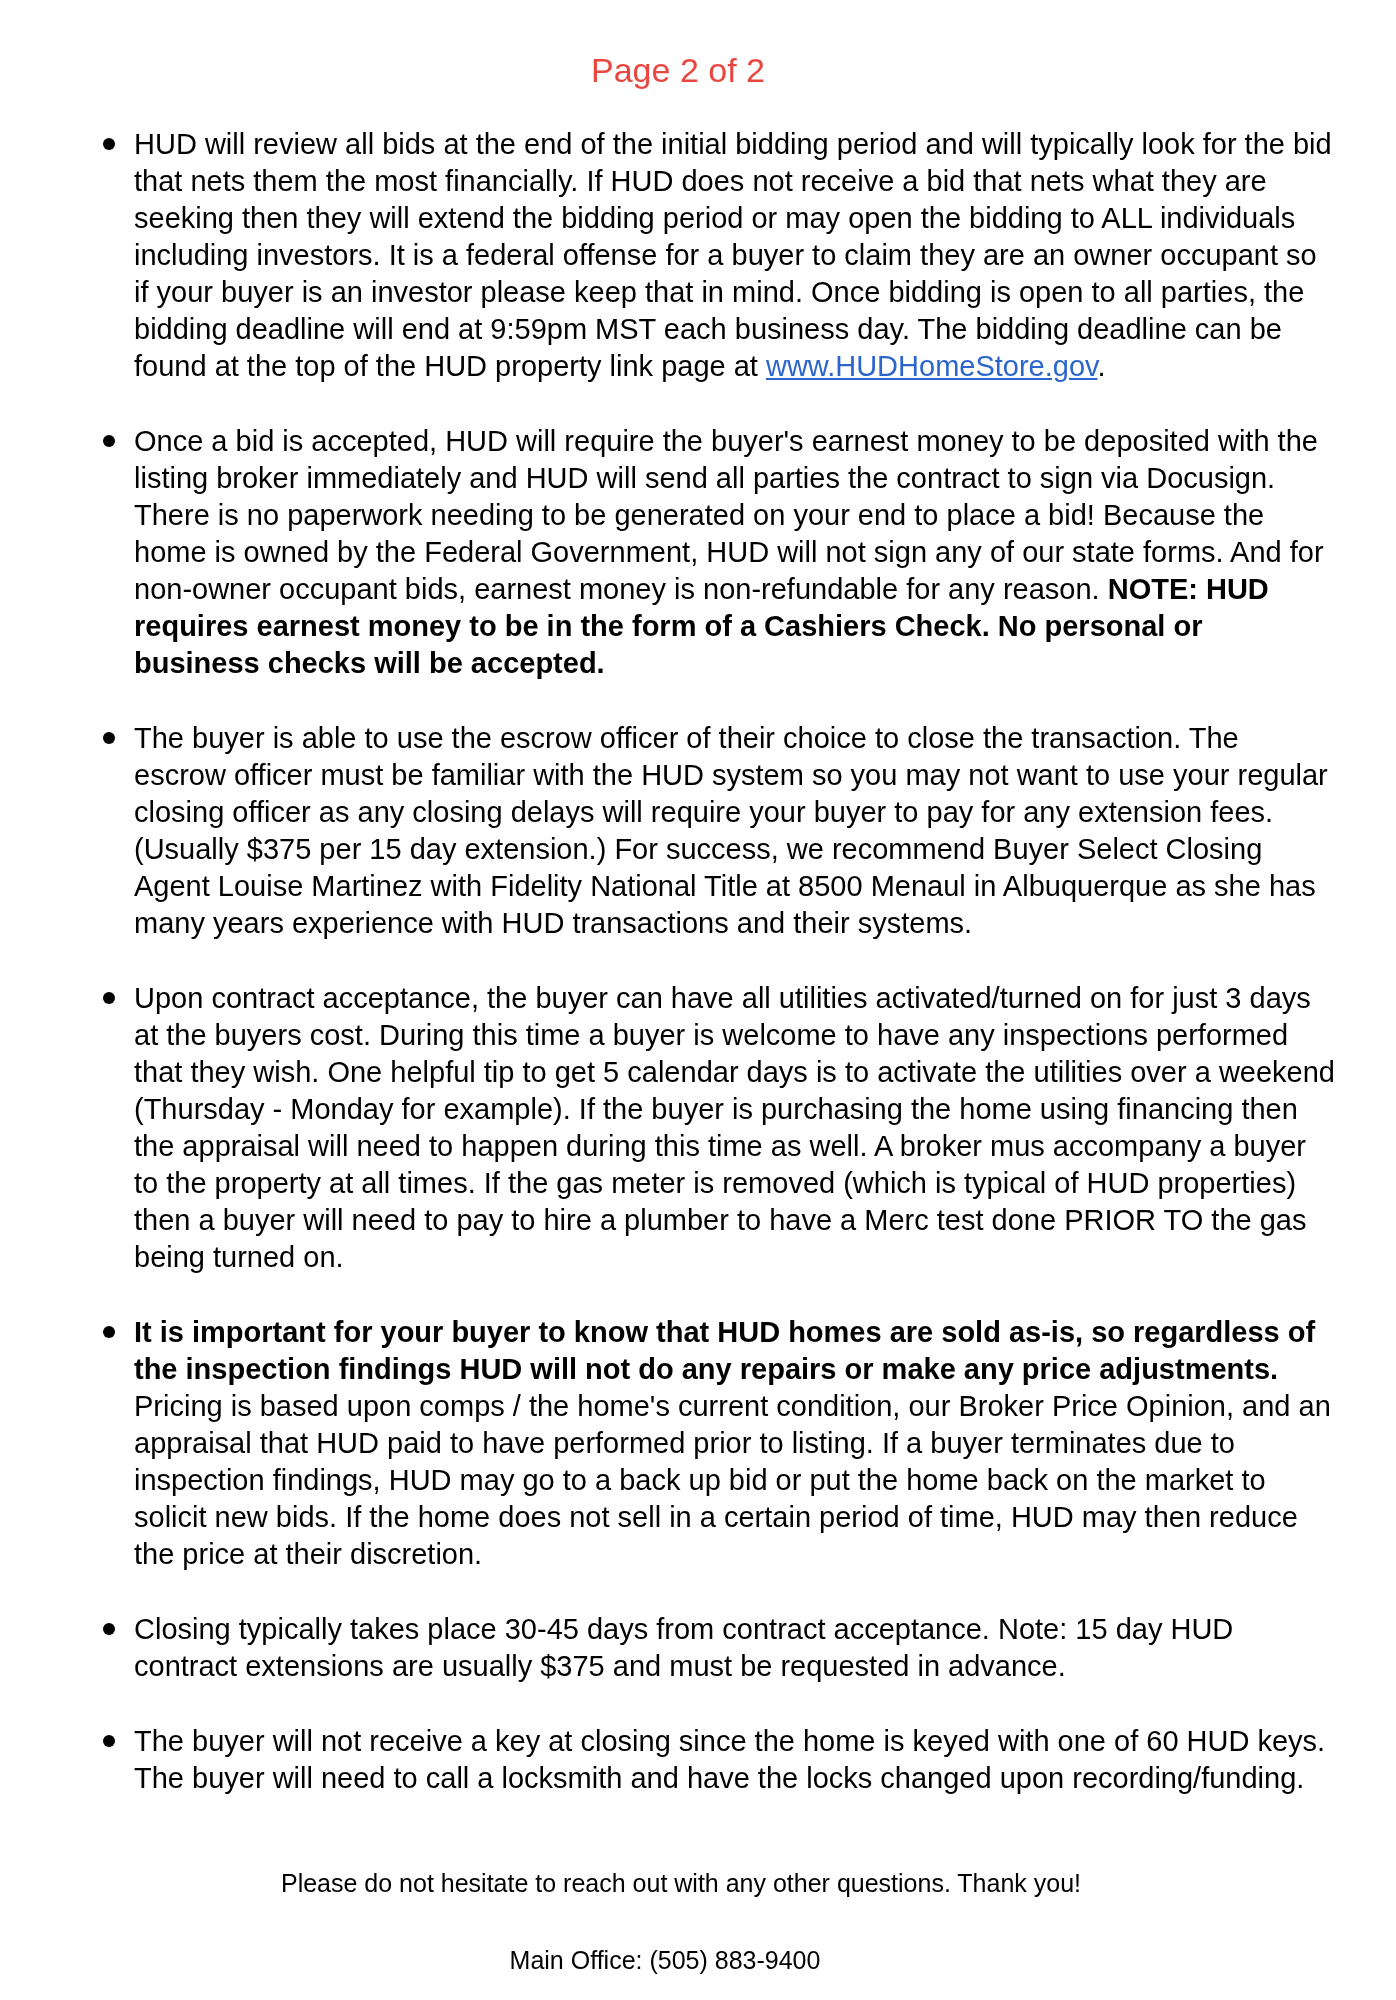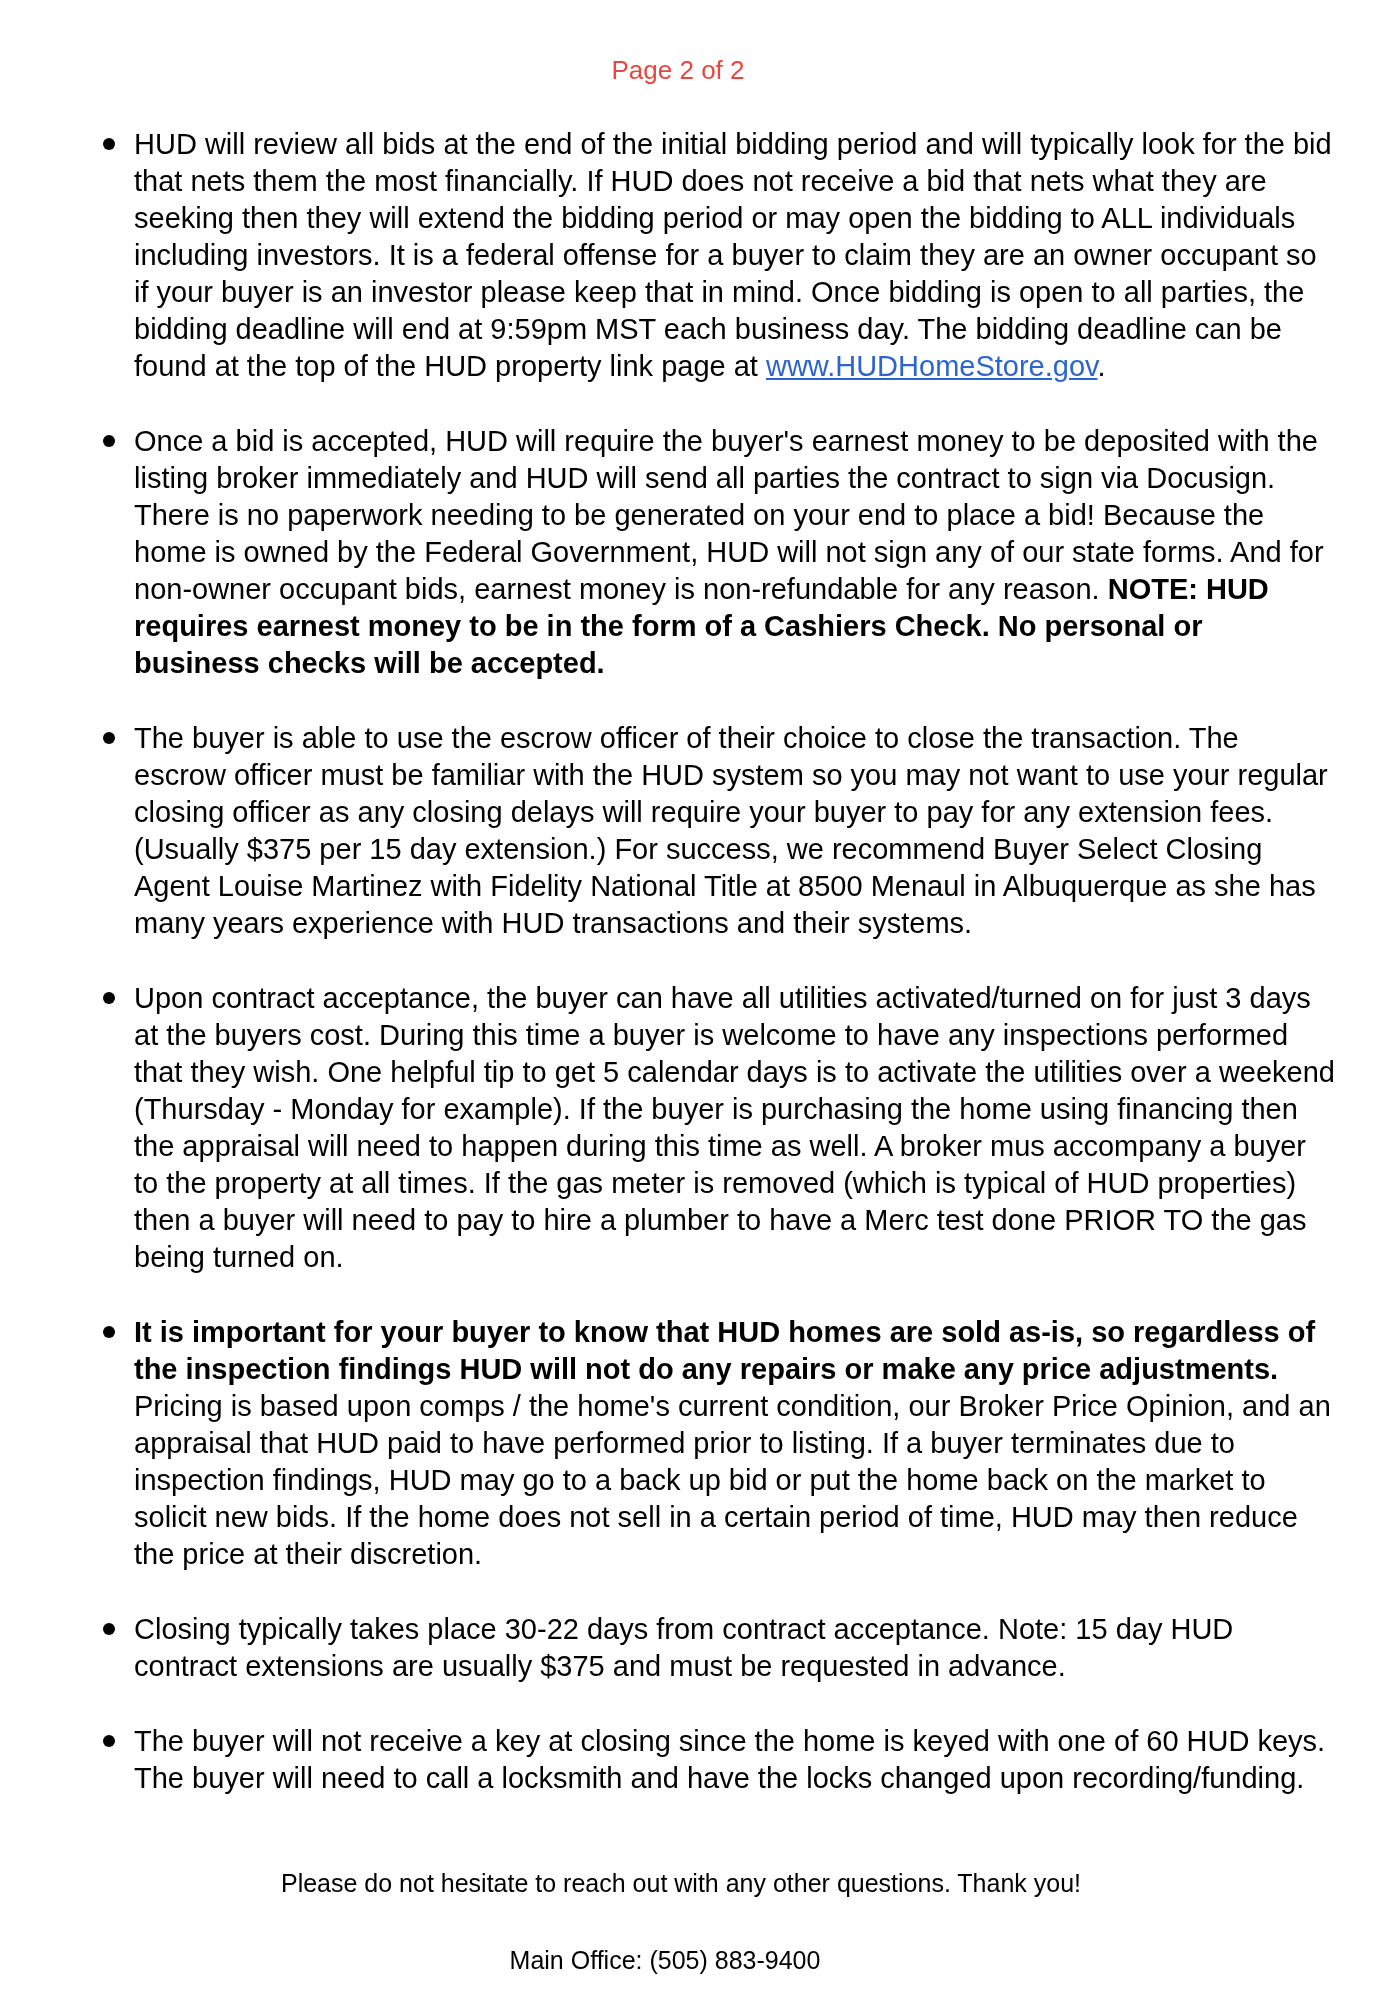--- a/index.html
+++ b/index.html
@@ -10,21 +10,21 @@
   body {
     width: 1396px;
     height: 2000px;
     font-family: "Liberation Sans", sans-serif;
     color: #000000;
     overflow: hidden;
   }
   .doc-title {
     margin: 52px 40px 0 0;
     text-align: center;
-    font-size: 26px;
+    font-size: 34px;
     line-height: 37px;
     color: #e8473f;
   }
   ul.bullets {
     list-style: none;
     margin: 37px 0 0 103px;
     padding: 0;
     width: 1232px;
     font-size: 29px;
     line-height: 37px;
@@ -66,21 +66,21 @@
 <div class="doc">
 
   <div class="doc-title">Page 2 of 2</div>
 
   <ul class="bullets">
     <li><span>HUD will review all bids at the end of the initial bidding period and will typically look for the bid that nets them the most financially. If HUD does not receive a bid that nets what they are seeking then they will extend the bidding period or may open the bidding to ALL individuals including investors. It is a federal offense for a buyer to claim they are an owner occupant so if your buyer is an investor please keep that in mind. Once bidding is open to all parties, the bidding deadline will end at 9:59pm MST each business day. The bidding deadline can be found at the top of the HUD property link page at </span><a class="doclink" href="#">www.HUDHomeStore.gov</a><span>.</span></li>
     <li><span>Once a bid is accepted, HUD will require the buyer's earnest money to be deposited with the listing broker immediately and HUD will send all parties the contract to sign via Docusign. There is no paperwork needing to be generated on your end to place a bid! Because the home is owned by the Federal Government, HUD will not sign any of our state forms. And for non-owner occupant bids, earnest money is non-refundable for any reason. </span><span class="b">NOTE: HUD requires earnest money to be in the form of a Cashiers Check. No personal or business checks will be accepted.</span></li>
     <li><span>The buyer is able to use the escrow officer of their choice to close the transaction. The escrow officer must be familiar with the HUD system so you may not want to use your regular closing officer as any closing delays will require your buyer to pay for any extension fees. (Usually $375 per 15 day extension.) For success, we recommend Buyer Select Closing Agent Louise Martinez with Fidelity National Title at 8500 Menaul in Albuquerque as she has many years experience with HUD transactions and their systems.</span></li>
     <li><span>Upon contract acceptance, the buyer can have all utilities activated/turned on for just 3 days at the buyers cost. During this time a buyer is welcome to have any inspections performed that they wish. One helpful tip to get 5 calendar days is to activate the utilities over a weekend (Thursday - Monday for example). If the buyer is purchasing the home using financing then the appraisal will need to happen during this time as well. A broker mus accompany a buyer to the property at all times. If the gas meter is removed (which is typical of HUD properties) then a buyer will need to pay to hire a plumber to have a Merc test done PRIOR TO the gas being turned on.</span></li>
     <li><span class="b">It is important for your buyer to know that HUD homes are sold as-is, so regardless of the inspection findings HUD will not do any repairs or make any price adjustments.</span><span> Pricing is based upon comps / the home's current condition, our Broker Price Opinion, and an appraisal that HUD paid to have performed prior to listing. If a buyer terminates due to inspection findings, HUD may go to a back up bid or put the home back on the market to solicit new bids. If the home does not sell in a certain period of time, HUD may then reduce the price at their discretion.</span></li>
-    <li><span>Closing typically takes place 30-22 days from contract acceptance. Note: 15 day HUD contract extensions are usually $375 and must be requested in advance.</span></li>
+    <li><span>Closing typically takes place 30-45 days from contract acceptance. Note: 15 day HUD contract extensions are usually $375 and must be requested in advance.</span></li>
     <li><span>The buyer will not receive a key at closing since the home is keyed with one of 60 HUD keys. The buyer will need to call a locksmith and have the locks changed upon recording/funding.</span></li>
   </ul>
 
   <div class="footer">
     <p class="thanks">Please do not hesitate to reach out with any other questions. Thank you!</p>
     <div class="contact-block">
       <p>Main Office: (505) 883-9400</p>
     </div>
   </div>
 

